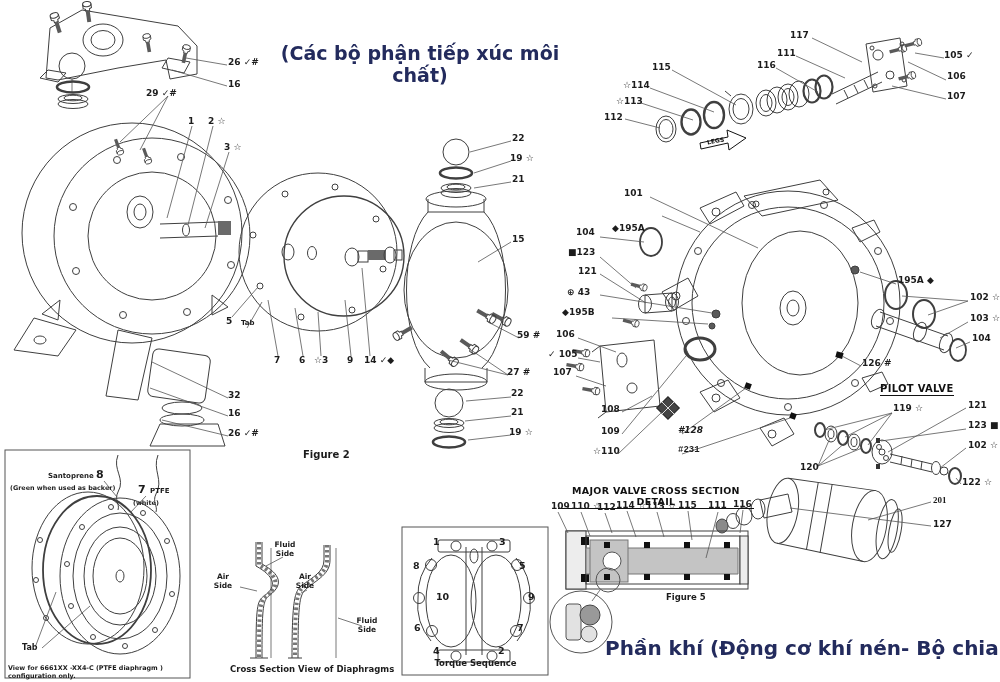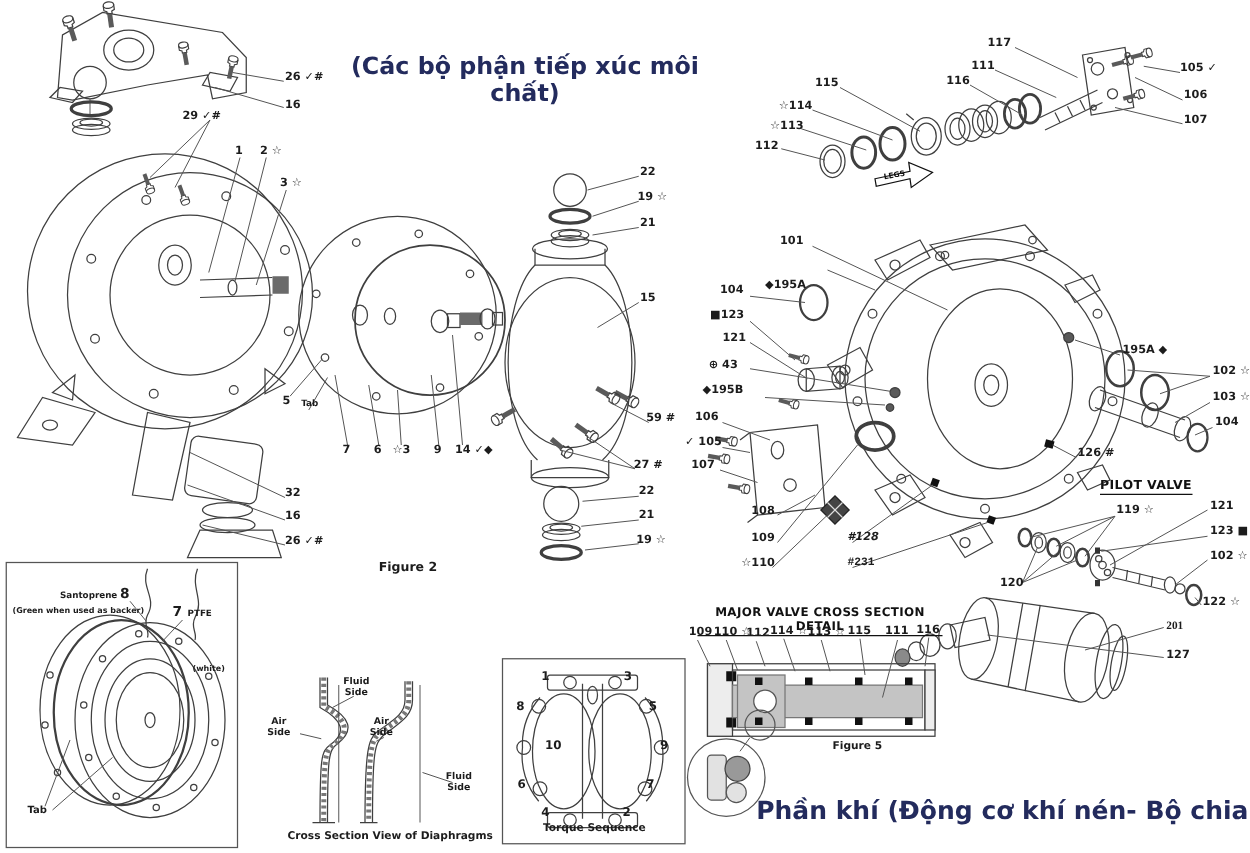--- a/index.html
+++ b/index.html
@@ -531,22 +531,23 @@
 <span class="lbl" style="left:678px;top:500px;">115</span>
 <span class="lbl" style="left:708px;top:500px;">111</span>
 <span class="lbl" style="left:733px;top:499px;">116</span>
 <span class="cap cap-sm" style="left:666px;top:592px;">Figure 5</span>
 
 <span class="ins-txt" style="left:48px;top:472px;font:600 7px 'DejaVu Sans',sans-serif;">Santoprene</span>
 <span class="ins-txt" style="left:96px;top:468px;font:700 11px 'DejaVu Sans',sans-serif;">8</span>
 <span class="ins-txt" style="left:10px;top:484px;font:600 6.4px 'DejaVu Sans',sans-serif;">(Green when used as backer)</span>
 <span class="ins-txt" style="left:138px;top:483px;font:700 11px 'DejaVu Sans',sans-serif;">7</span>
 <span class="ins-txt" style="left:150px;top:487px;font:700 7px 'DejaVu Sans',sans-serif;">PTFE</span>
-<span class="ins-txt" style="left:154px;top:499px;font:600 6.4px 'DejaVu Sans',sans-serif;margin-top:32px;">(white)</span>
+<span class="ins-txt" style="left:133px;top:499px;font:600 6.4px 'DejaVu Sans',sans-serif;">(white)</span>
 <span class="ins-txt" style="left:22px;top:643px;font:600 8px 'DejaVu Sans',sans-serif;">Tab</span>
+<span class="ins-txt" style="left:8px;top:664px;width:178px;font:600 6.4px 'DejaVu Sans',sans-serif;white-space:normal;">View for 6661XX -XX4-C (PTFE diaphragm ) configuration only.</span>
 
 <span class="cs-lbl" style="left:268px;top:541px;">Fluid
 Side</span>
 <span class="cs-lbl" style="left:206px;top:573px;">Air
 Side</span>
 <span class="cs-lbl" style="left:288px;top:573px;">Air
 Side</span>
 <span class="cs-lbl" style="left:350px;top:617px;">Fluid
 Side</span>
 <div class="cap cap-sm" style="left:230px;top:664px;width:119px;text-align:center;position:absolute;">Cross Section View of Diaphragms</div>

